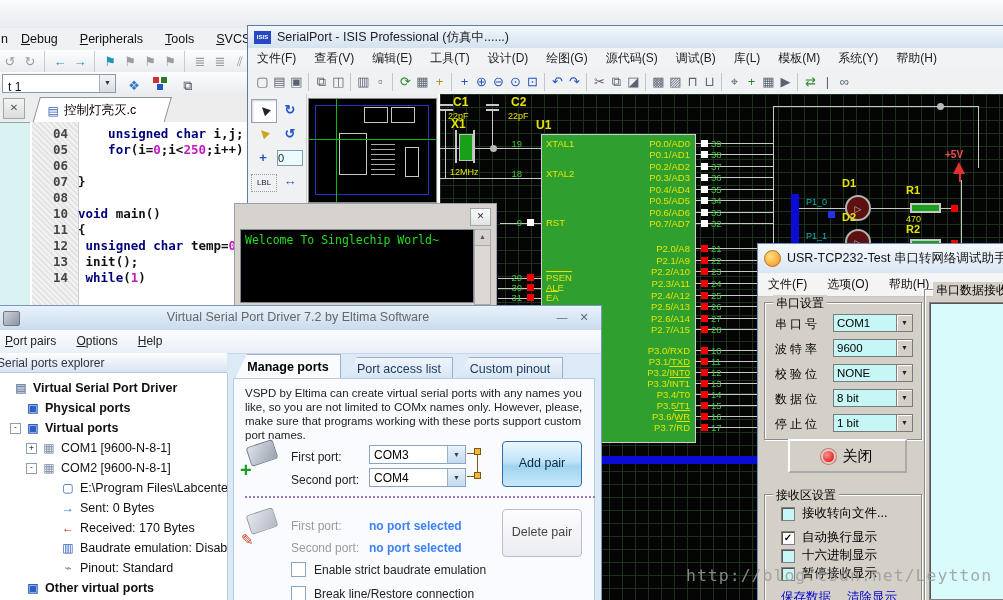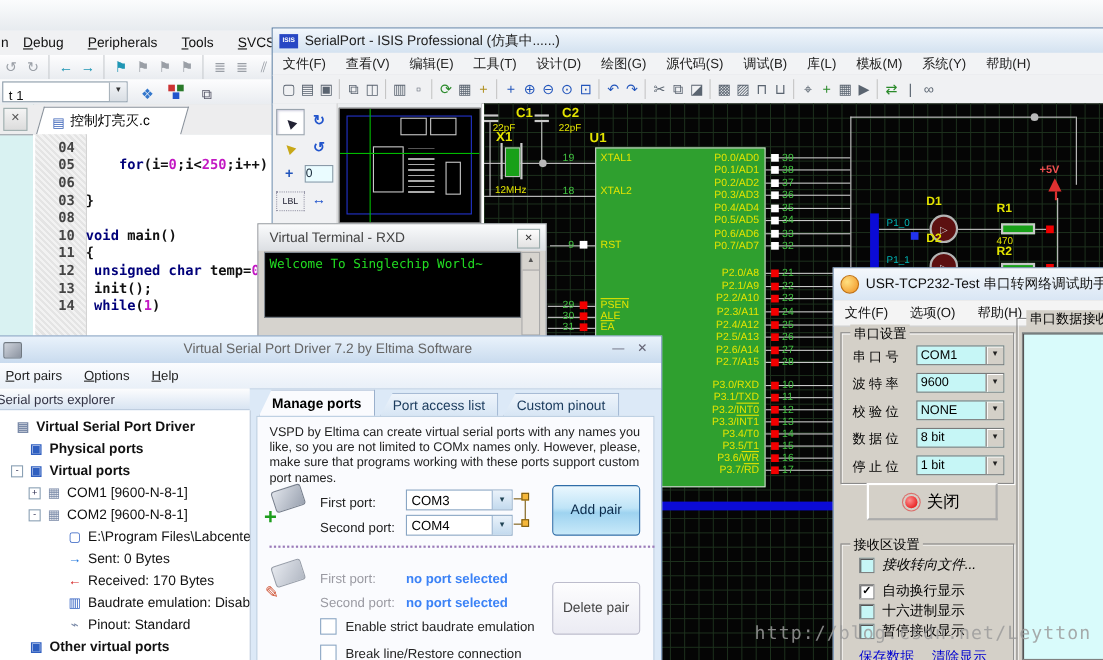--- a/index.html
+++ b/index.html
@@ -99,21 +99,21 @@
   .lp .ls{position:absolute;left:87px;top:1px;width:7px;height:7px;display:none;}
   .lp.w .ls{display:block;background:#fff;} .lp.r .ls{display:block;background:#f20000;}
   .lp .ll{position:absolute;left:106px;color:#e4e400;white-space:nowrap;}
   .lp.ovl .ll{text-decoration:overline;}
   
   #win-vt{position:absolute;left:234px;top:203px;width:261px;height:102px;background:#d6d3ce;border:1px solid #9aa0a8;}
   .vt-title{position:absolute;left:0;top:0;width:100%;height:24px;background:linear-gradient(#fafbfc,#dcdfe3);
             font-size:12.5px;color:#444;line-height:24px;padding-left:10px;box-sizing:border-box;}
   .vt-close{position:absolute;right:5px;top:4px;width:19px;height:16px;background:linear-gradient(#fdfdfd,#e2e2e2);
             border:1px solid #9aa;color:#333;font-size:9px;text-align:center;line-height:15px;}
-  .vt-body{position:absolute;left:5px;top:25px;width:234px;height:60px;background:#000;border:1px solid #808890;
+  .vt-body{position:absolute;left:5px;top:25px;width:234px;height:74px;background:#000;border:1px solid #808890;
            color:#22dd22;font-family:"DejaVu Sans Mono",monospace;font-size:11.5px;padding:3px 4px;box-sizing:border-box;}
   .vt-sb{position:absolute;right:5px;top:25px;width:15px;height:74px;background:#dcd9d4;border:1px solid #aaa;}
   .vt-sb .up{display:block;height:15px;background:#d6d3ce;border-bottom:1px solid #aaa;font-size:7px;color:#555;text-align:center;line-height:14px;}
   
   #win-vspd{position:absolute;left:-6px;top:305px;width:606px;height:300px;background:#dce9f7;border:1px solid #7a96b8;}
   .v-title{position:absolute;left:0;top:0;width:100%;height:24px;background:linear-gradient(#e9f2fb,#c9dbee);
            font-size:12.5px;color:#666;}
   .v-title .txt{position:absolute;left:0;right:0;text-align:center;top:4px;}
   .v-icon{position:absolute;left:8px;top:5px;width:15px;height:13px;background:linear-gradient(135deg,#cfd4dc,#8b93a0);
           border-radius:2px;border:1px solid #707880;}
@@ -145,21 +145,21 @@
   .v-lab.dis{color:#9a9aa2;}
   .v-val{position:absolute;font-size:12px;font-weight:bold;color:#3b82f6;}
   .v-combo{position:absolute;width:97px;height:19px;background:#fff;border:1px solid #89a6c4;box-sizing:border-box;font-size:12px;}
   .v-combo .val{position:absolute;left:4px;top:2px;color:#000;}
   .v-combo .arr{position:absolute;right:0;top:0;width:17px;height:100%;background:linear-gradient(#eaf2fa,#c3daee);
                 border-left:1px solid #9ab4d0;font-size:7px;color:#245;text-align:center;line-height:17px;}
   .v-addbtn{position:absolute;left:268px;top:62px;width:78px;height:44px;border:1px solid #2e6da8;border-radius:4px;
             background:linear-gradient(#eaf7fe,#bfe4f7 45%,#9ed3f0 55%,#c8e9f9);font-size:12.5px;color:#0a2a4a;
             text-align:center;line-height:42px;}
   .v-delbtn{position:absolute;left:268px;top:130px;width:78px;height:46px;border:1px solid #bcbccc;border-radius:4px;
-            background:linear-gradient(#fdfdfe,#ebebf3);font-size:12.5px;color:#444;text-align:center;line-height:44px;margin-top:20px;}
+            background:linear-gradient(#fdfdfe,#ebebf3);font-size:12.5px;color:#444;text-align:center;line-height:44px;}
   .v-sep{position:absolute;left:11px;top:117px;width:350px;border-top:2px dotted #9a7ab8;}
   .v-cb{position:absolute;display:flex;align-items:center;gap:8px;font-size:12px;color:#222;}
   .v-cb .box{width:13px;height:13px;background:#fff;border:1px solid #8aa6c4;flex:none;}
   .pairicon{position:absolute;width:40px;height:40px;}
   .pairicon .plug{position:absolute;left:6px;top:4px;width:26px;height:18px;background:linear-gradient(135deg,#dfe3ea,#9aa2b0);
                   border:1px solid #78808e;border-radius:3px;transform:rotate(-18deg);}
   .pairicon .plus{position:absolute;left:-2px;bottom:0;color:#1e9e1e;font-size:20px;font-weight:bold;line-height:18px;}
   .pairicon .pen{position:absolute;left:-1px;bottom:0;color:#cc4422;font-size:15px;line-height:15px;}
   .pairicon.dim .plug{opacity:.75;}
   .v-brk{position:absolute;background:#7a5a10;}
@@ -223,24 +223,24 @@
     <div class="k-tab">
       <div class="in">
           <span class="dicon">▤</span>
           <span>控制灯亮灭.c</span>
         </div>
     </div>
     <div class="k-edbg"></div>
     <div class="k-gutbg"></div>
     <div class="k-code">
 
-    <div class="ln"><span class="gnum">04</span></div>
+    <div class="ln"><span class="gnum">04</span><span class="code hl">    <span class="kw">unsigned</span> <span class="kw">char</span> i,j;</span></div>
         <div class="ln"><span class="gnum">05</span><span class="code hl">    <span class="kw">for</span>(i=<span class="nm">0</span>;i&lt;<span class="nm">250</span>;i++)</span></div>
         <div class="ln"><span class="gnum">06</span></div>
-        <div class="ln"><span class="gnum">03</span><span class="code hl">}</span></div>
+        <div class="ln"><span class="gnum">07</span><span class="code hl">}</span></div>
         <div class="ln"><span class="gnum">08</span><span class="code hl"></span></div>
         <div class="ln"><span class="gnum">10</span><span class="code hl"><span class="kw">void</span> main()</span></div>
         <div class="ln"><span class="gnum">11</span><span class="code hl">{</span></div>
         <div class="ln"><span class="gnum">12</span><span class="code hl"> <span class="kw">unsigned</span> <span class="kw">char</span> temp=<span class="nm">0</span></span></div>
         <div class="ln"><span class="gnum">13</span><span class="code hl"> init();</span></div>
         <div class="ln"><span class="gnum">14</span><span class="code hl"> <span class="kw">while</span>(<span class="nm">1</span>)</span></div>
       </div>
   </div>
 
   <div id="win-pro" class="z1">
@@ -294,21 +294,21 @@
         <div class="wr" style="left:359px;top:150px;width:46px;"></div>
         <div class="wv" style="left:52px;top:17px;height:37px;"></div>
         <div class="wv" style="left:5px;top:17px;height:67px;"></div>
         <div class="dot" style="left:50px;top:51px;"></div>
         <div class="dot" style="left:497px;top:9px;"></div>
 
         <div class="cap-p" style="left:0;top:10px;"></div>
         <div class="cap-p" style="left:0;top:15px;"></div>
         <div class="cap-p" style="left:46px;top:10px;"></div>
         <div class="cap-p" style="left:46px;top:15px;"></div>
-        <div class="ylab big" style="left:13px;top:1px;margin-left:16px;">C1</div>
+        <div class="ylab big" style="left:13px;top:1px;">C1</div>
         <div class="ylab sm" style="left:8px;top:17px;">22pF</div>
         <div class="ylab big" style="left:71px;top:1px;">C2</div>
         <div class="ylab sm" style="left:68px;top:17px;">22pF</div>
 
         <div class="ylab big" style="left:11px;top:23px;">X1</div>
         <div class="xt-p" style="left:15px;top:36px;"></div>
         <div class="xt-p" style="left:33px;top:36px;"></div>
         <div class="xt-b"></div>
         <div class="ylab sm" style="left:10px;top:73px;">12MHz</div>
 
@@ -513,21 +513,20 @@
         <div class="clab" style="left:366px;top:103px;">P1_0</div>
         <div class="clab" style="left:366px;top:137px;">P1_1</div>
 
         <div class="bus" style="left:351px;top:100px;width:8px;height:53px;"></div>
         <div class="bus" style="left:161px;top:362px;width:170px;height:8px;"></div>
       </div>
     </div>
   </div>
 
   <div id="win-vt" class="z2">
-    <div class="vt-title"><span>Virtual Terminal - RXD</span></div>
     <div class="vt-close">✕</div>
     <div class="vt-body"><span>Welcome To Singlechip World~</span></div>
     <div class="vt-sb">
         <span class="up">▲</span>
       </div>
   </div>
 
   <div id="win-vspd" class="z3">
     <div class="v-title">
       <span class="v-icon"></span>
@@ -693,21 +692,21 @@
         </div>
     </div>
     <div class="u-close">
       <span class="u-led"></span>
       <span>关闭</span>
     </div>
     <div class="u-group" style="left:6px;top:250px;width:156px;height:113px;">
       <span class="leg">接收区设置</span>
       <div>
 
-      <div class="u-cb" style="top: 10px; font-style: italic;">
+      <div class="u-cb" style="top: 10px;">
           <span class="box"></span>
           <span>接收转向文件...</span>
         </div>
           <div class="u-cb checked" style="top: 34px;">
           <span class="box"></span>
           <span>自动换行显示</span>
         </div>
           <div class="u-cb" style="top: 52px;">
           <span class="box"></span>
           <span>十六进制显示</span>

